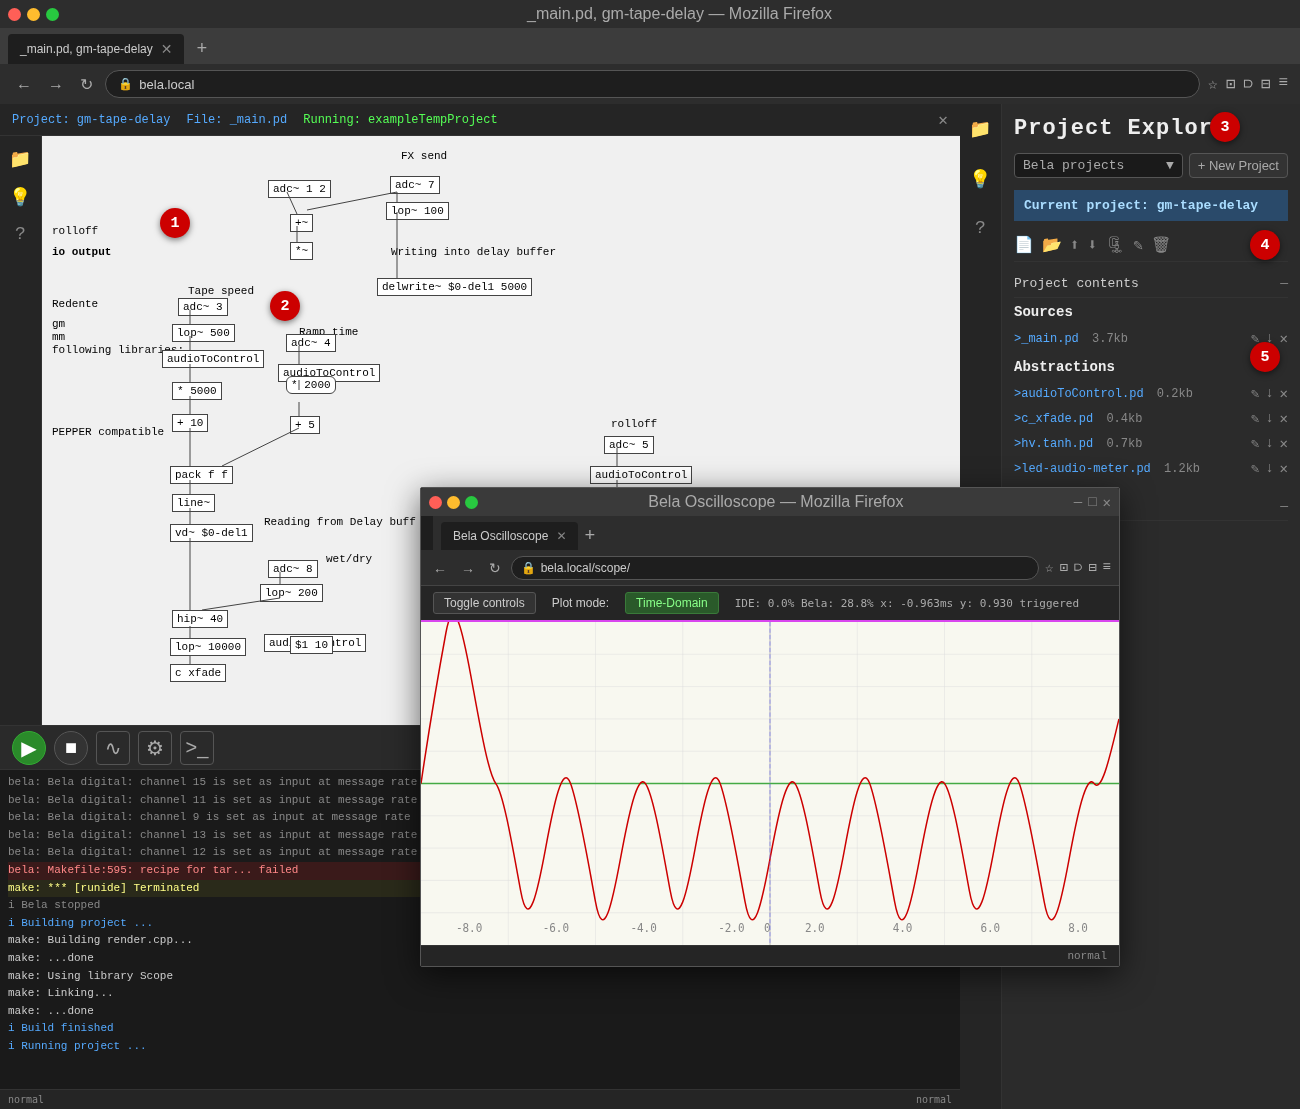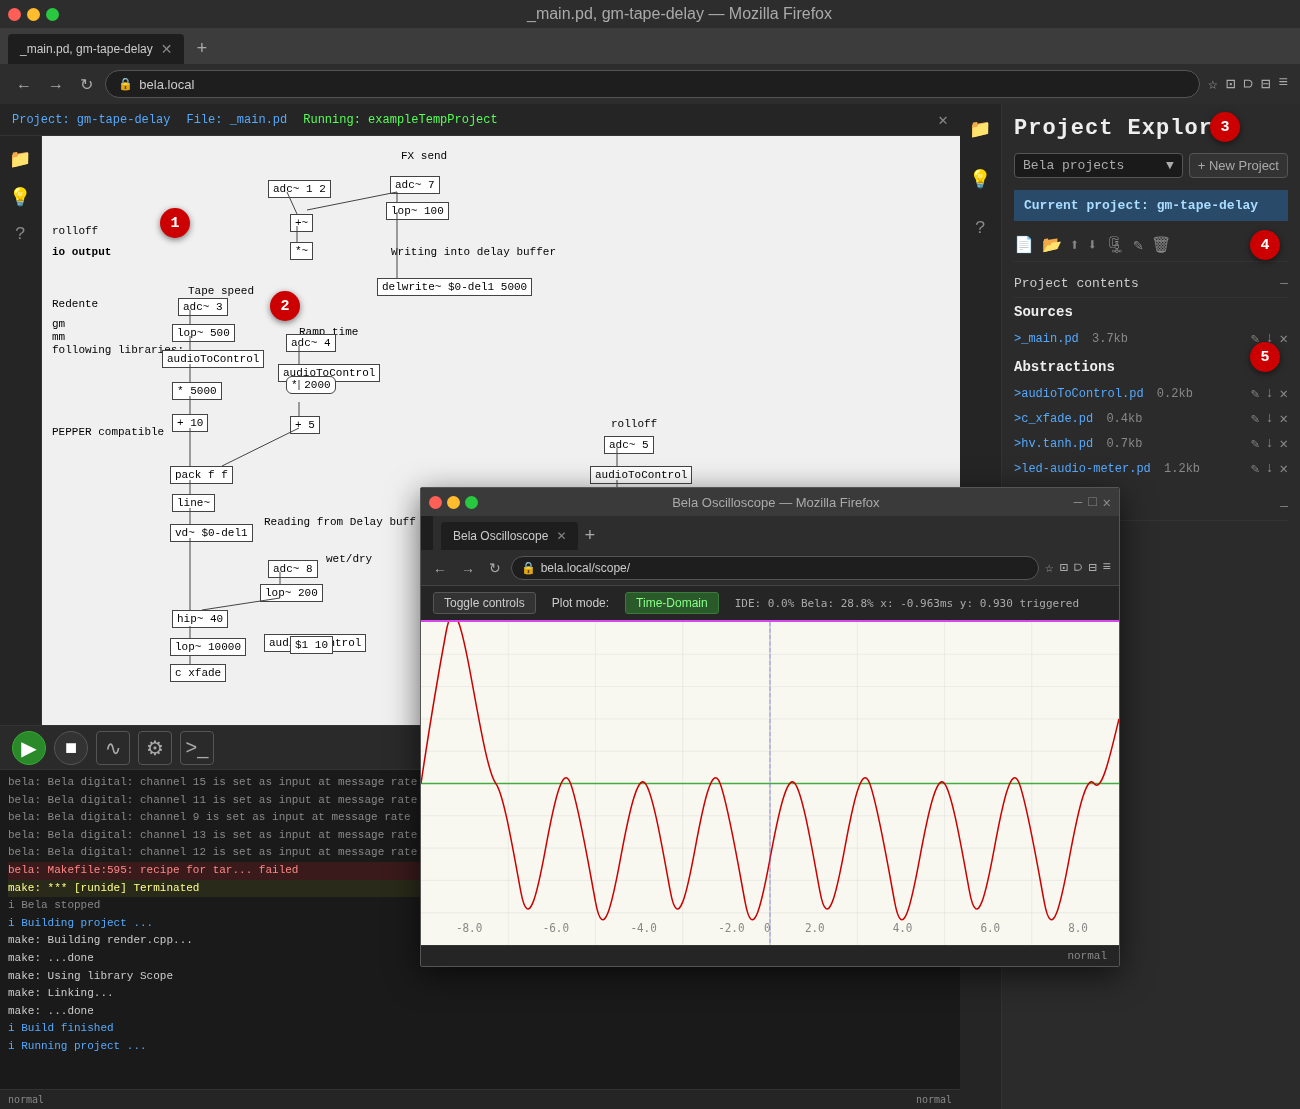--- a/index.html
+++ b/index.html
@@ -92,21 +92,21 @@
     
     .git-section { margin-top: 12px; }
     
     
     .oscilloscope-window { position: absolute; left: 420px; top: 487px; width: 700px; height: 480px; background: #1e1e1e; border: 1px solid #555; z-index: 100; display: flex; flex-direction: column; border-radius: 2px; box-shadow: 0 8px 32px rgba(0,0,0,0.6); }
     
     .osc-title-bar { background: #3a3a3a; height: 28px; display: flex; align-items: center; padding: 0 8px; gap: 8px; border-radius: 2px 2px 0 0; }
     .osc-close { background: #ff5f57; border: none; cursor: pointer; width: 13px; height: 13px; border-radius: 50%; }
     .osc-min { background: #febc2e; border: none; width: 13px; height: 13px; border-radius: 50%; }
     .osc-max { background: #28c840; border: none; width: 13px; height: 13px; border-radius: 50%; }
-    .osc-title-text { flex: 1; text-align: center; color: #aaa; font-size: 13px; font-family: sans-serif; }
+    .osc-title-text { flex: 1; text-align: center; color: #aaa; font-size: 16px; font-family: sans-serif; }
     .osc-win-btns { display: flex; gap: 6px; color: #888; font-size: 14px; }
     
     .osc-tab-bar { background: #2d2d2d; height: 34px; display: flex; align-items: flex-end; padding: 0 8px; margin-left: 12px; }
     .osc-tab { background: #1e1e1e; height: 28px; display: flex; align-items: center; padding: 0 12px; font-size: 12px; color: #ccc; font-family: sans-serif; border-radius: 4px 4px 0 0; gap: 8px; }
     .osc-tab-close { color: #888; cursor: pointer; }
     .osc-new-tab { color: #aaa; font-size: 18px; padding: 0 6px; line-height: 28px; }
     
     .osc-nav { background: #2d2d2d; height: 36px; display: flex; align-items: center; padding: 0 8px; gap: 6px; border-bottom: 1px solid #444; }
     .osc-nav-btn { background: none; border: none; color: #aaa; font-size: 14px; cursor: pointer; padding: 2px 4px; }
     .osc-url { flex: 1; background: #1e1e1e; border: 1px solid #555; border-radius: 14px; height: 24px; display: flex; align-items: center; padding: 0 10px; gap: 4px; font-size: 12px; color: #ccc; font-family: sans-serif; }

